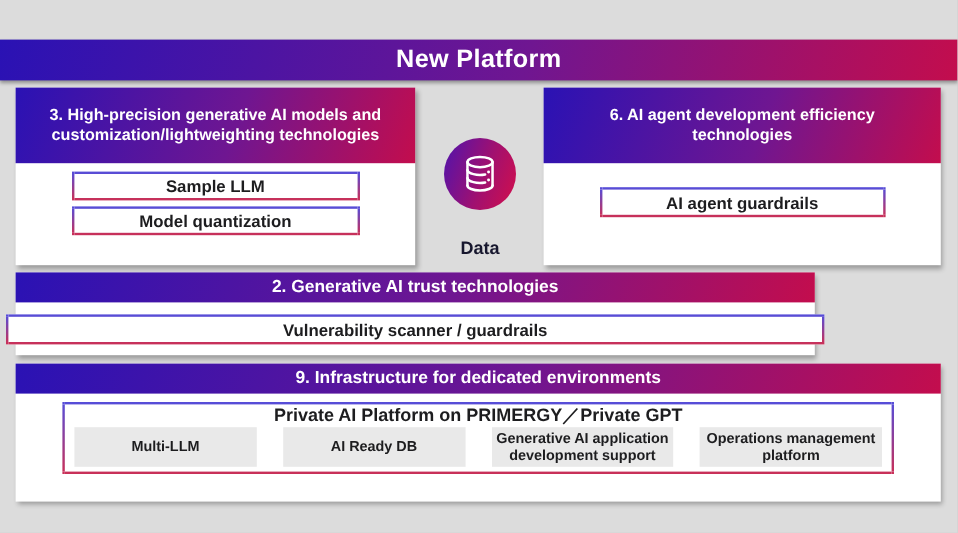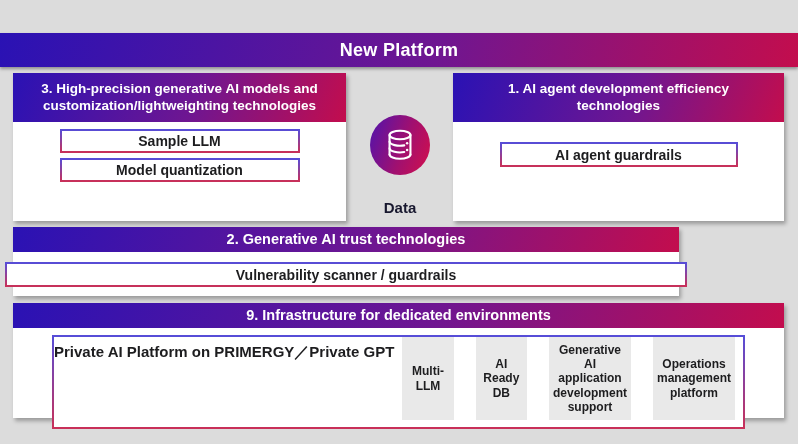--- a/index.html
+++ b/index.html
@@ -13,38 +13,38 @@
     background:#dcdcdc;
     overflow:hidden;
     font-weight:bold;
     color:#1d1d1f;
   }
   
   .titlebar{
     position:absolute;left:0;top:33px;width:798px;height:34px;
     background:linear-gradient(105deg,#2a12b4 0%,#6f1691 55%,#c30d4d 100%);
     display:flex;align-items:center;justify-content:center;
-    color:#fff;font-size:18px;letter-spacing:.3px;
+    color:#fff;font-size:21px;letter-spacing:.3px;
     box-shadow:0 2px 3px rgba(0,0,0,.35);
   }
   
   .panel{
     position:absolute;background:#fff;
     box-shadow:2px 3px 4px rgba(0,0,0,.3);
   }
   .phead{
     background:linear-gradient(110deg,#2a12b4 0%,#6f1691 55%,#c30d4d 100%);
     color:#fff;display:flex;align-items:center;justify-content:center;
     text-align:center;line-height:1.25;
   }
   .p3{left:13px;top:73px;width:333px;height:148px;}
   .p4{left:453px;top:73px;width:331px;height:148px;}
   .p2{left:13px;top:227px;width:666px;height:69px;}
   .p1{left:13px;top:303px;width:771px;height:115px;}
-  .p3 .phead,.p4 .phead{height:49px;font-size:13.5px;padding:0 4px;}
+  .p3 .phead,.p4 .phead{height:63px;font-size:13.5px;padding:0 4px;}
   .p3 .phead span{max-width:318px;}
   .p4 .phead span{max-width:232px;}
   .p2 .phead,.p1 .phead{height:25px;font-size:14.5px;}
   .pbody{display:flex;flex-direction:column;align-items:center;}
   .p3 .pbody{padding-top:7px;gap:5px;}
   .p4 .pbody{padding-top:20px;gap:10px;}
   .p2 .pbody{padding-top:10px;}
   
   .gbox{
     background:#fff;
@@ -62,24 +62,24 @@
     display:flex;flex-direction:column;align-items:center;gap:20px;
   }
   .datacircle{
     width:60px;height:60px;border-radius:50%;
     background:linear-gradient(110deg,#5613a8 5%,#a01070 55%,#ce0f4f 95%);
     display:flex;align-items:center;justify-content:center;
   }
   .datalabel{margin-top:4px;font-size:15px;color:#17172e;}
   
   .privatebox{
-    margin:7px auto 0;width:693px;height:94px;box-sizing:border-box;
+    margin:7px auto 0;width:693px;height:60px;box-sizing:border-box;
     background:#fff;border:2px solid;
     border-image:linear-gradient(to bottom,#564dd8,#c93058) 1;
-    display:flex;flex-direction:row;
+    display:flex;flex-direction:column;
   }
   .privtitle{
     height:30px;display:flex;align-items:center;justify-content:center;
     font-size:15px;
   }
   .subgrid{
     flex:1;display:grid;grid-template-columns:repeat(4,1fr);
     gap:22px;padding:0 8px 7px;
   }
   .subbox{
@@ -117,21 +117,21 @@
         <path d="M9 23.5 A11 4.5 0 0 0 24.5 27.4"></path>
         <circle cx="27.5" cy="18.2" r="1.3" fill="#ffffff" stroke="none"></circle>
         <circle cx="27.5" cy="25.2" r="1.3" fill="#ffffff" stroke="none"></circle>
       </svg>
     </div>
     <div class="datalabel">Data</div>
   </div>
 
   <div class="panel p4">
     <div class="phead">
-      <span>1. AI agent development efficiency technologies</span>
+      <span>6. AI agent development efficiency technologies</span>
     </div>
     <div class="pbody">
       <div class="gbox">AI agent guardrails</div>
     </div>
   </div>
 
   <div class="panel p2">
     <div class="phead">
       <span>2. Generative AI trust technologies</span>
     </div>

